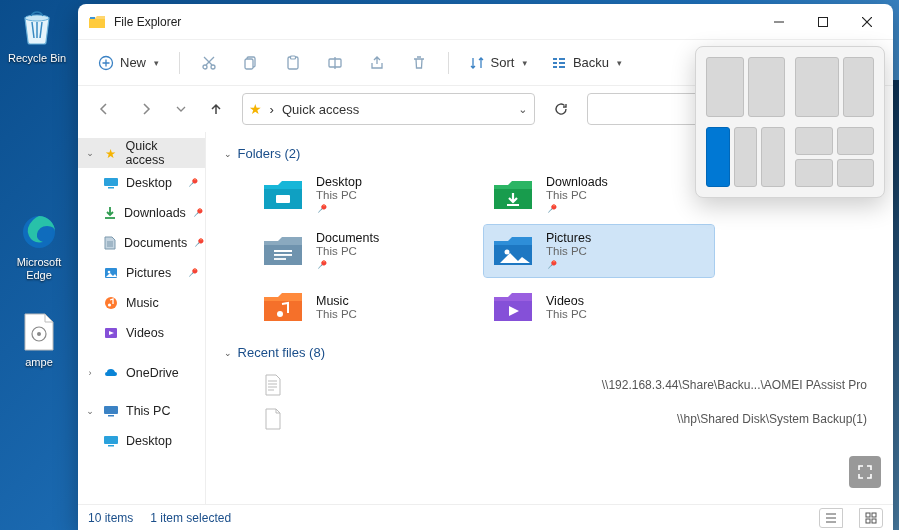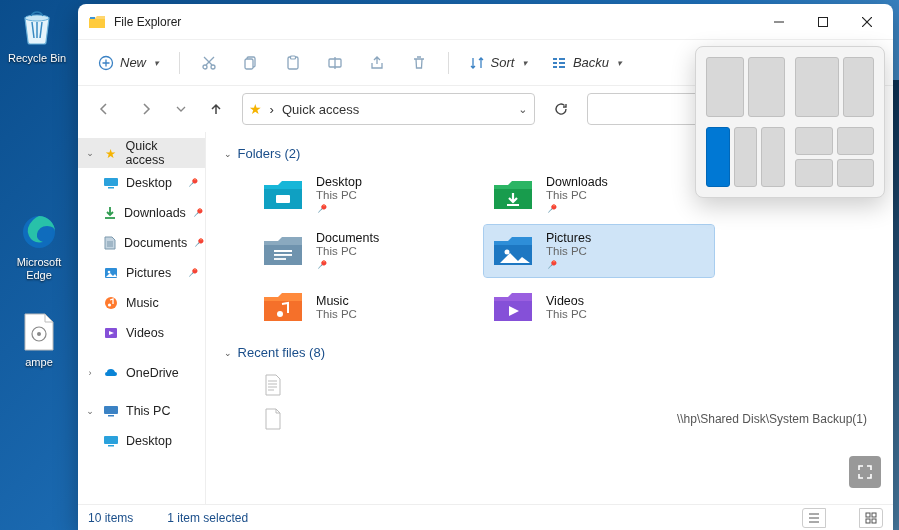--- a/index.html
+++ b/index.html
@@ -13,21 +13,21 @@
 
   
   .window { position:absolute; left:78px; top:4px; right:6px; bottom:0; background:#fff; border-radius:8px 8px 0 0; box-shadow:0 8px 24px rgba(0,0,0,0.3); display:flex; flex-direction:column; overflow:hidden; }
   .titlebar { display:flex; align-items:center; height:36px; padding:0 4px 0 10px; border-bottom:1px solid #f0f0f0;}
   .titlebar .t-icon { width:18px; height:18px; margin-right:8px; }
   .titlebar .title { flex:0 0 auto; font-size:12px; color:#222;text-align:right; }
   .titlebar .spacer { flex:1; }
   .win-btn { width:44px; height:32px; display:flex; align-items:center; justify-content:center; color:#222; }
 
   .toolbar { display:flex; align-items:center; height:46px; padding:0 10px; gap:4px; border-bottom:1px solid #eee;}
-  .tbtn { height:34px; padding:0 10px; display:flex; align-items:center; gap:6px; color:#4a6; border-radius:4px; font-size:13px; color:#333;font-style:italic;}
+  .tbtn { height:34px; padding:0 10px; display:flex; align-items:center; gap:6px; color:#4a6; border-radius:4px; font-size:13px; color:#333;}
   .tbtn svg { color:#3b82c4; }
   .tbtn .chev { font-size:9px; color:#555; margin-left:2px;}
   .tsep { width:1px; height:22px; background:#ddd; margin:0 6px;}
   .tbtn.icon-only { width:38px; padding:0; justify-content:center;}
   .tbtn.muted svg { color:#8aa5bd; }
   .tbtn .txt { color:#333; }
 
   .addrbar { display:flex; align-items:center; height:46px; padding:0 10px; gap:10px; }
   .navbtn { width:32px; height:32px; display:flex; align-items:center; justify-content:center; color:#888; border-radius:4px;}
   .navbtn.enabled { color:#444; }
@@ -56,21 +56,21 @@
   .folder .meta .name { font-size:12.5px; color:#111;}
   .folder .meta .loc { font-size:11.5px; color:#666;}
   .folder .meta .pinn { color:#888; font-size:10px; display:inline-block; transform:rotate(45deg); margin-top:2px;}
 
   .recent { margin-top:12px;}
   .recent-row { display:flex; align-items:center; gap:12px; padding:6px 8px; height:34px; margin-left:30px;}
   .recent-row .ricon{ width:22px; display:flex; justify-content:center;}
   .recent-row .rname{ flex:0 0 220px; font-size:12.5px;}
   .recent-row .rpath{ flex:1; text-align:right; font-size:12px; color:#555; white-space:nowrap; overflow:hidden; text-overflow:ellipsis;}
 
-  .statusbar { height:26px; border-top:1px solid #eee; display:flex; align-items:center; padding:0 10px; font-size:12px; color:#1a4e8a; gap:34px;}
+  .statusbar { height:26px; border-top:1px solid #eee; display:flex; align-items:center; padding:0 10px; font-size:12px; color:#1a4e8a; gap:17px;}
   .statusbar .sp { flex:1;}
   .statusbar .vbtn { width:24px; height:20px; display:flex; align-items:center; justify-content:center; border:1px solid #ccc; margin-left:-1px;}
   .statusbar .vbtn.first{ border-radius:3px 0 0 3px;}
   .statusbar .vbtn.last{ border-radius:0 3px 3px 0;}
 
   
   .snap { position:absolute; top:46px; right:14px; width:190px; background:#f4f4f4; border:1px solid #d4d4d4; border-radius:8px; padding:10px; box-shadow:0 8px 24px rgba(0,0,0,0.2); display:grid; grid-template-columns:1fr 1fr; gap:10px;}
   .snap-group { background:transparent; display:grid; gap:4px; height:60px;}
   .snap-cell { background:#d8d8d8; border:1px solid #c0c0c0; border-radius:3px;}
   .snap-cell.active { background:#0078d4; border-color:#0067b8;}
@@ -442,20 +442,21 @@
         <div class="recent-row">
           <div class="ricon">
               <svg width="18" height="22" viewBox="0 0 18 22">
                 <path d="M2 1 L12 1 L16 5 L16 21 L2 21 Z" fill="#fff" stroke="#bbb"></path>
                 <line x1="4" y1="7" x2="13" y2="7" stroke="#bbb"></line>
                 <line x1="4" y1="10" x2="13" y2="10" stroke="#bbb"></line>
                 <line x1="4" y1="13" x2="13" y2="13" stroke="#bbb"></line>
                 <line x1="4" y1="16" x2="10" y2="16" stroke="#bbb"></line>
               </svg>
             </div>
+          <div class="rpath">\\192.168.3.44\Share\Backu...\AOMEI PAssist Pro</div>
         </div>
         <div class="recent-row">
           <div class="ricon">
               <svg width="18" height="22" viewBox="0 0 18 22">
                 <path d="M2 1 L12 1 L16 5 L16 21 L2 21 Z" fill="#fff" stroke="#bbb"></path>
                 <path d="M12 1 L12 5 L16 5" fill="none" stroke="#bbb"></path>
               </svg>
             </div>
           <div class="rpath">\\hp\Shared Disk\System Backup(1)</div>
         </div>

